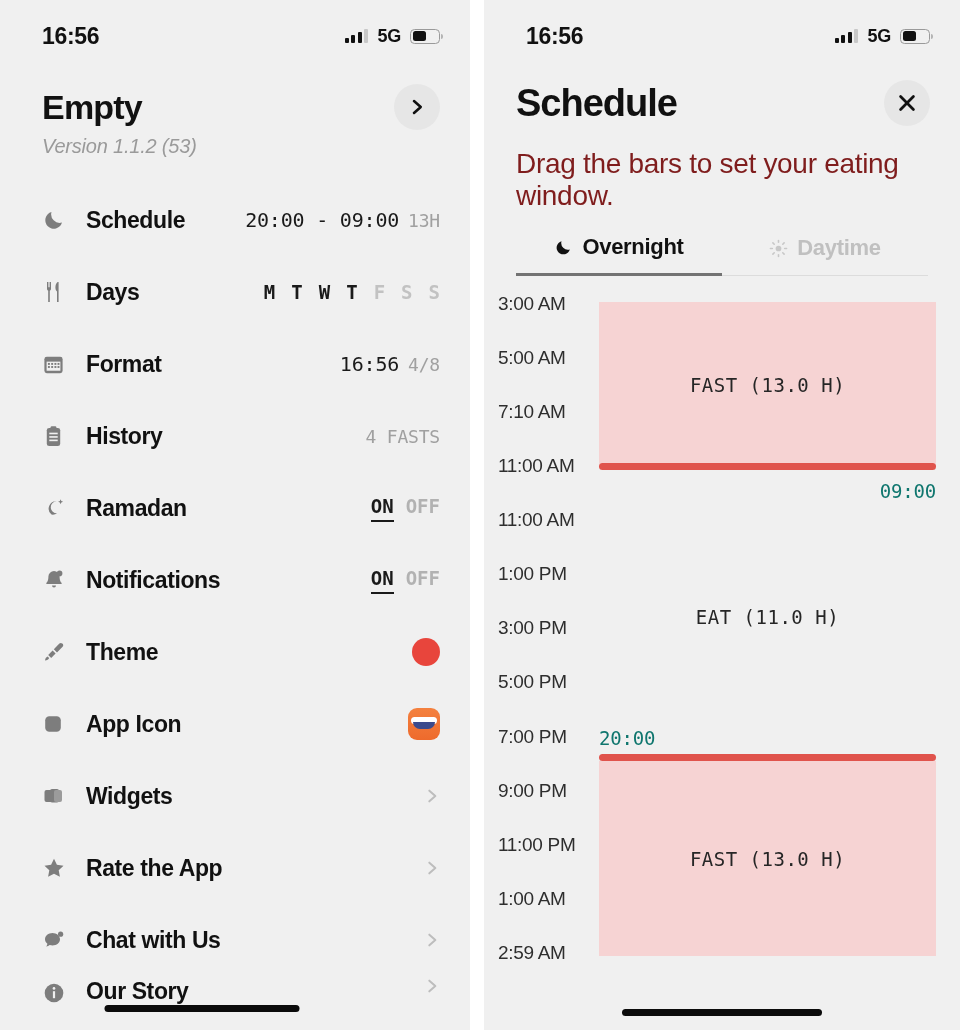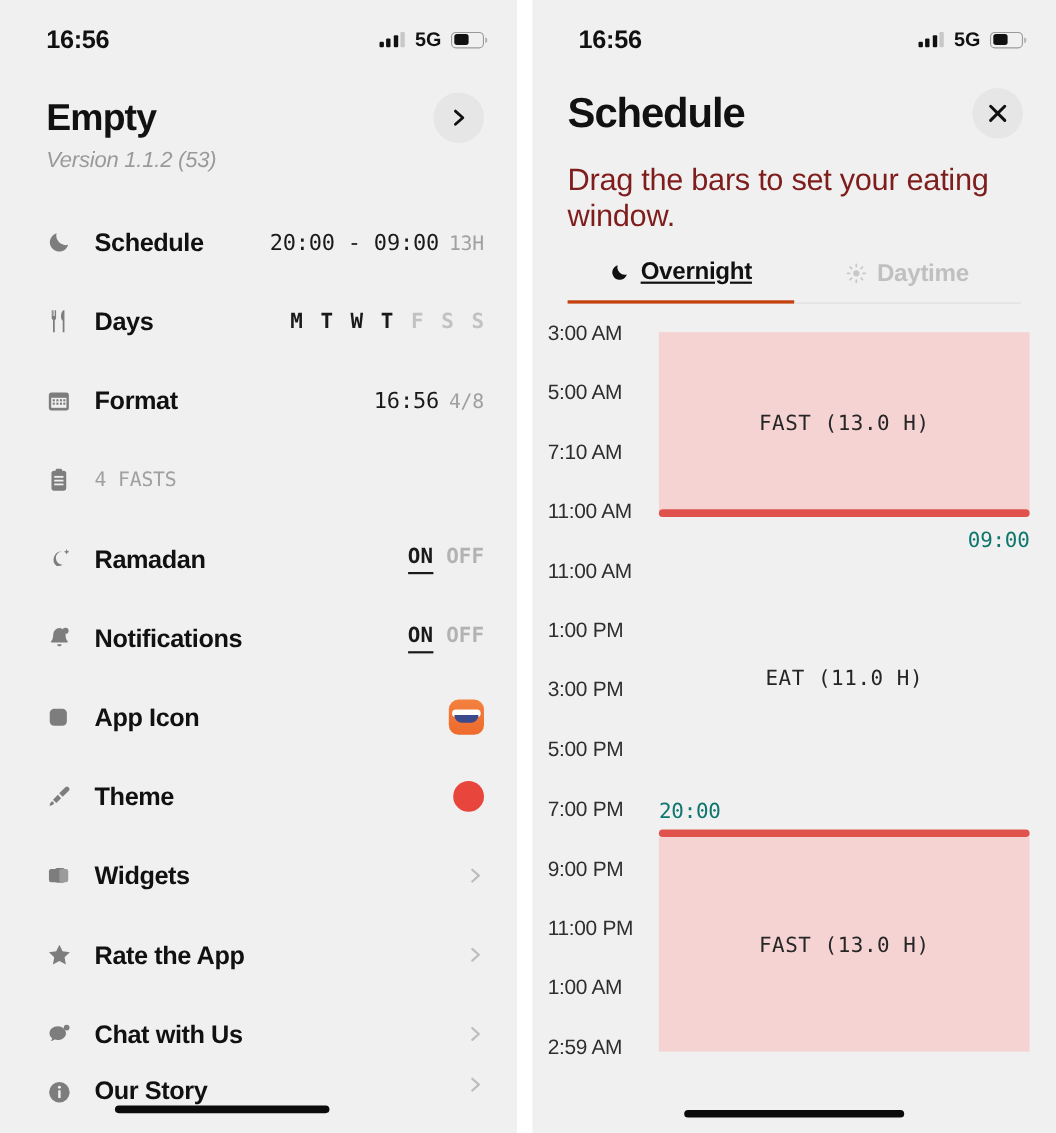--- a/index.html
+++ b/index.html
@@ -110,21 +110,21 @@
   .r-title-row { display:flex; align-items:center; justify-content:space-between; }
   .r-title { font-size: 38px; font-weight: 700; color:#111; letter-spacing:-1px; }
   .r-sub { margin-top: 22px; font-size: 28px; color:#7f1d1d; letter-spacing:-0.3px; }
 
   .tabs { display:flex; margin: 22px 32px 0 32px; }
   .tab {
     flex: 1; display:flex; align-items:center; justify-content:center;
     gap: 9px; padding-bottom: 13px; font-size: 22px; font-weight: 700;
     letter-spacing:-0.3px;
   }
-  .tab.active { color:#111; border-bottom: 3px solid #c2410c; text-decoration: underline; }
+  .tab.active { color:#111; border-bottom: 3px solid #737373; }
   .tab.inactive { color:#c0c0c0; border-bottom: 1.5px solid #dcdcdc; }
 
   
   .chart { position: relative; margin-top: 10px; height: 700px; }
   .tick {
     position:absolute; left: 14px;
     font-size: 19px; color:#2e2e2e; letter-spacing:-0.3px;
     transform: translateY(-50%);
   }
   .block {
@@ -253,20 +253,21 @@
           <svg width="23" height="23" viewBox="0 0 24 24" fill="#7d7d7d">
               <rect x="5" y="3" width="14" height="19" rx="2.5"></rect>
               <rect x="9" y="1.2" width="6" height="3.4" rx="1.2"></rect>
               <g fill="#f0f0f0">
                 <rect x="7.6" y="8" width="8.8" height="1.7"></rect>
                 <rect x="7.6" y="11.6" width="8.8" height="1.7"></rect>
                 <rect x="7.6" y="15.2" width="8.8" height="1.7"></rect>
               </g>
             </svg>
         </div>
+        <div class="srow-label">History</div>
         <div class="srow-value">
           <span class="v-mono-gray">4 FASTS</span>
         </div>
       </div>
 
       <div class="srow">
         <div class="srow-icon">
           <svg width="24" height="24" viewBox="0 0 24 24" fill="#7d7d7d">
               <path d="M14.5 5.3A7.4 7.4 0 0 0 9.5 18.5a7.4 7.4 0 0 0 5.6-1.2A6 6 0 0 1 14.5 5.3z"></path>
               <path d="M18.6 3.2l.7 1.8 1.8.7-1.8.7-.7 1.8-.7-1.8-1.8-.7 1.8-.7z"></path>
@@ -285,45 +286,45 @@
               <path d="M12 3a5.6 5.6 0 0 0-5.6 5.6c0 4.2-1.3 5.6-2 6.4-.3.4 0 1 .5 1h14.2c.5 0 .8-.6.5-1-.7-.8-2-2.2-2-6.4A5.6 5.6 0 0 0 12 3z"></path>
               <path d="M10 17.6a2 2 0 0 0 4 0z"></path>
               <circle cx="17.6" cy="5.4" r="2.8"></circle>
             </svg>
         </div>
         <div class="srow-label">Notifications</div>
         <div class="toggle">
           <span class="tg-on">ON</span>
           <span class="tg-off">OFF</span>
         </div>
+      </div>
+
+      <div class="srow">
+        <div class="srow-icon">
+          <svg width="24" height="24" viewBox="0 0 24 24" fill="#7d7d7d">
+              <path d="M20.2 3.6a2 2 0 0 0-2.8 0l-5.6 5.6 3.2 3.2 5.6-5.6a2 2 0 0 0-.4-3.2z"></path>
+              <path d="M10.6 10.6l3 3-4.4 4.4-3-3z"></path>
+              <path d="M5.6 16.4c-1.6.6-2.4 2.2-2.6 4.2 2-.2 3.6-1 4.2-2.6z"></path>
+            </svg>
+        </div>
+        <div class="srow-label">Theme</div>
+        <div class="swatch" style="background:#e8453c"></div>
       </div>
 
       <div class="srow">
         <div class="srow-icon">
           <svg width="22" height="22" viewBox="0 0 24 24" fill="#7d7d7d">
               <rect x="3.5" y="3.5" width="17" height="17" rx="4.5"></rect>
             </svg>
         </div>
         <div class="srow-label">App Icon</div>
         <div class="appicon">
             <div class="band"></div>
             <div class="bowl"></div>
           </div>
-      </div>
-
-      <div class="srow">
-        <div class="srow-icon">
-          <svg width="24" height="24" viewBox="0 0 24 24" fill="#7d7d7d">
-              <path d="M20.2 3.6a2 2 0 0 0-2.8 0l-5.6 5.6 3.2 3.2 5.6-5.6a2 2 0 0 0-.4-3.2z"></path>
-              <path d="M10.6 10.6l3 3-4.4 4.4-3-3z"></path>
-              <path d="M5.6 16.4c-1.6.6-2.4 2.2-2.6 4.2 2-.2 3.6-1 4.2-2.6z"></path>
-            </svg>
-        </div>
-        <div class="srow-label">Theme</div>
-        <div class="swatch" style="background:#e8453c"></div>
       </div>
 
       <div class="srow">
         <div class="srow-icon">
           <svg width="24" height="24" viewBox="0 0 24 24" fill="#7d7d7d">
               <rect x="2.5" y="6" width="8" height="12" rx="2"></rect>
               <rect x="8" y="5" width="9" height="13.5" rx="2"></rect>
               <rect x="12" y="6" width="8" height="12" rx="2" fill="#9b9b9b"></rect>
             </svg>
         </div>

